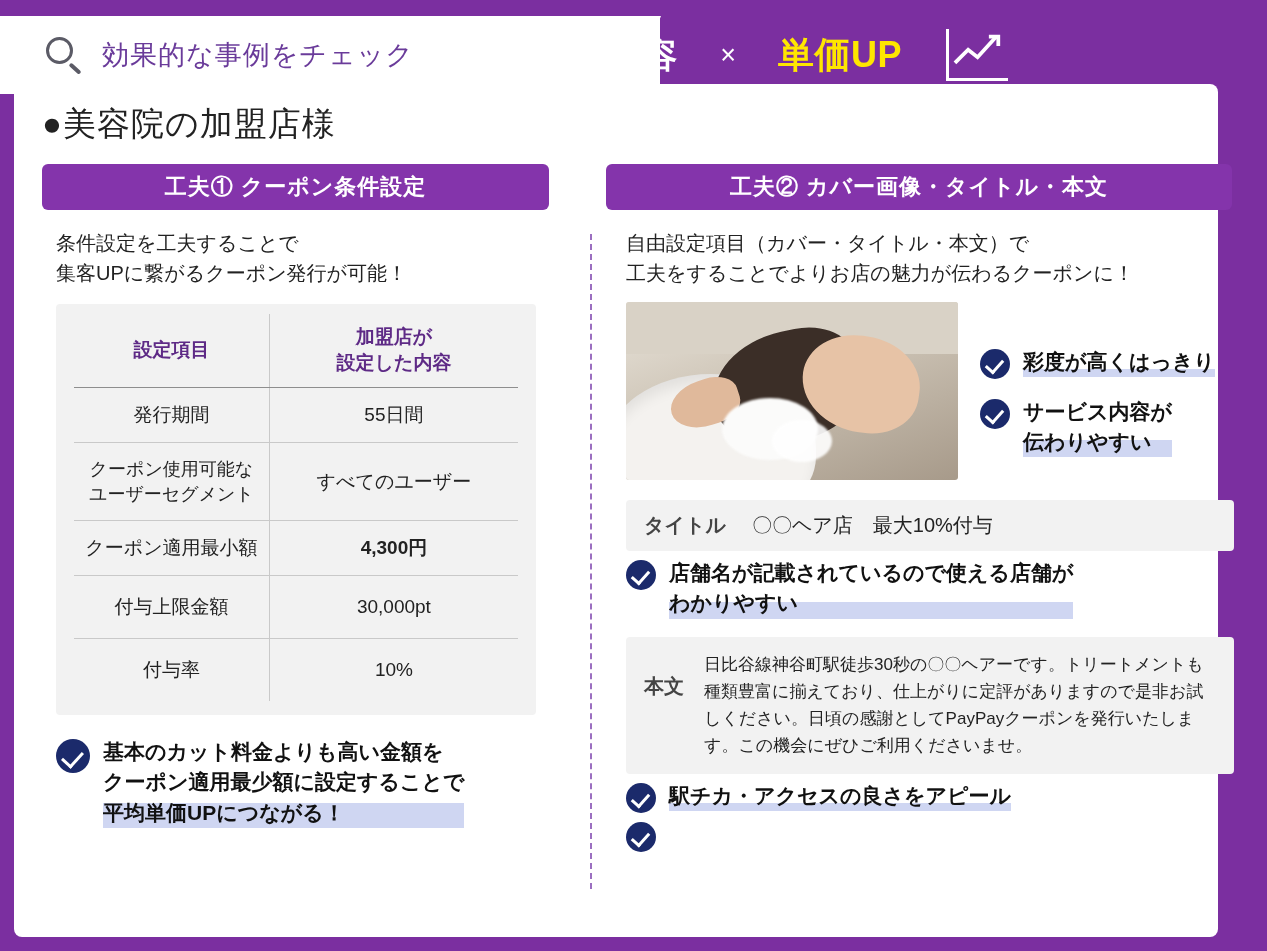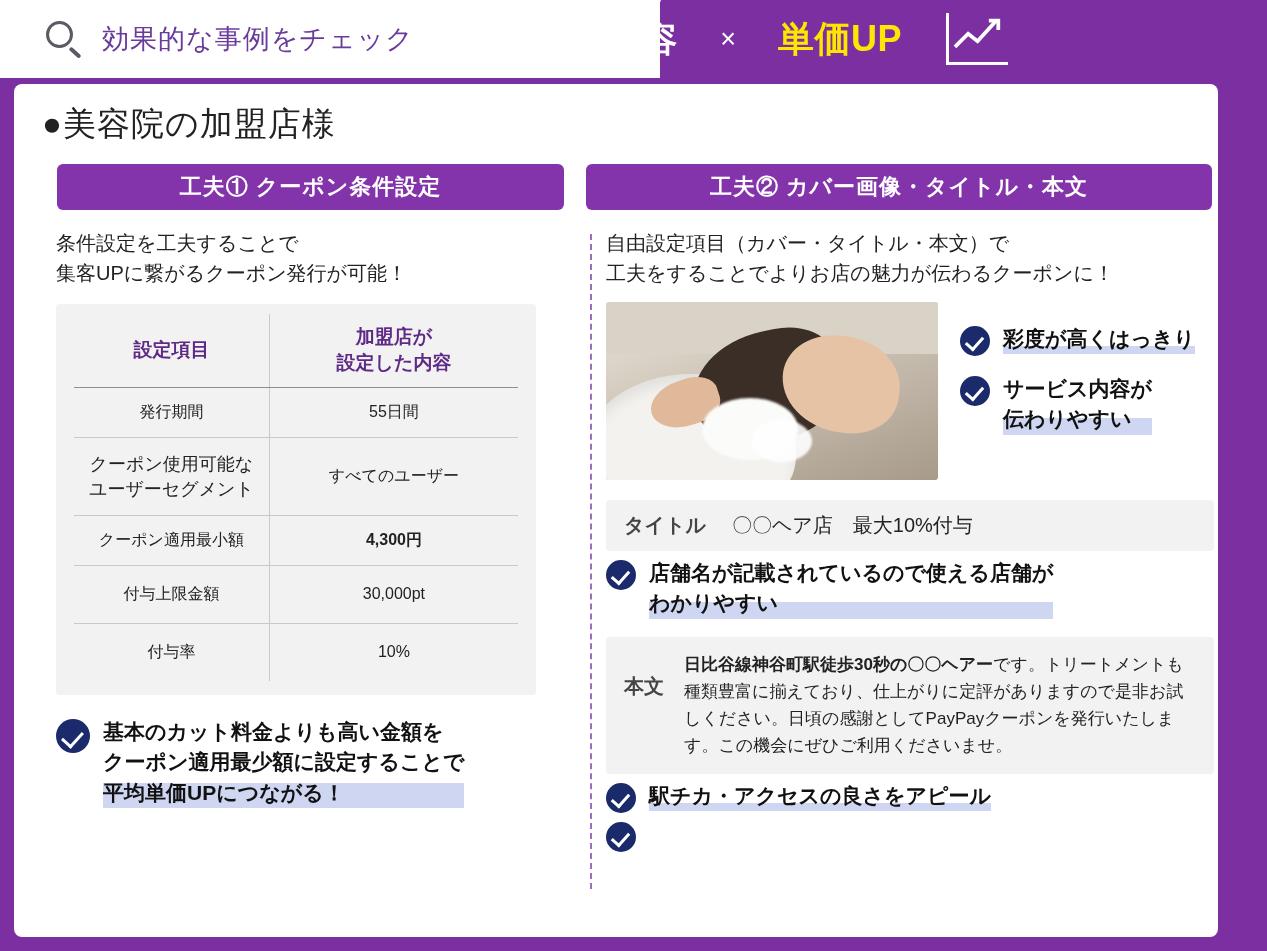--- a/index.html
+++ b/index.html
@@ -12,21 +12,21 @@
     position: relative;
   }
   .page {
     position: absolute;
     inset: 0;
     background: #7b2fa0;
   }
   
   .header {
     position: absolute;
-    top: 0; left: 0;
+    top: 16px; left: 0;
     width: 1038px;
     height: 78px;
   }
   .header-left {
     position: absolute;
     top: 0; left: 0;
     width: 660px;
     height: 78px;
     background: #ffffff;
     display: flex;
@@ -129,21 +129,21 @@
     letter-spacing: 1px;
   }
   
   .col-left {
     position: absolute;
     top: 80px; left: 28px;
     width: 520px;
   }
   .col-right {
     position: absolute;
-    top: 80px; left: 572px;
+    top: 80px; left: 592px;
     width: 628px;
   }
   .divider {
     position: absolute;
     top: 150px; left: 576px;
     width: 0;
     height: 655px;
     border-left: 2px dashed #9b6fc0;
   }
   .sect-head {
@@ -152,21 +152,21 @@
     border-radius: 6px;
     color: #fff;
     font-size: 22px;
     font-weight: bold;
     display: flex;
     align-items: center;
     justify-content: center;
     letter-spacing: 1px;
   }
   .sect-head.wide { width: 626px; }
-  .sect-head.narrow { width: 507px; margin-left: 15px; }
+  .sect-head.narrow { width: 507px; }
   .lead {
     margin-top: 18px;
     font-size: 20px;
     line-height: 1.5;
     color: #222;
     padding-left: 14px;
   }
   .lead.right { padding-left: 20px; }
   
   .tbl-wrap {
@@ -176,21 +176,21 @@
     background: #f2f2f2;
     border-radius: 4px;
     padding: 10px 18px 14px 18px;
   }
   table {
     width: 100%;
     border-collapse: collapse;
   }
   table th, table td {
     text-align: center;
-    font-size: 16px;
+    font-size: 19px;
     color: #222;
     padding: 14px 4px;
     border-bottom: 1px solid #c9c9c9;
   }
   table th {
     color: #5e2a86;
     font-weight: bold;
     font-size: 19px;
     line-height: 1.35;
     padding-top: 10px;
@@ -236,21 +236,21 @@
     font-weight: bold;
     line-height: 1.45;
     color: #111;
   }
   .hl { background: linear-gradient(transparent 72%, #cfd6f2 72%); }
   
   .photo-row {
     margin-top: 14px;
     margin-left: 20px;
     display: flex;
-    align-items: flex-start;
+    align-items: center;
   }
   .photo {
     width: 332px; height: 178px;
     border-radius: 3px;
     flex: none;
     position: relative;
     overflow: hidden;
     background: linear-gradient(160deg, #e8e3da 0%, #cfc6b8 40%, #a79a8a 100%);
   }
   .photo .bowl {
@@ -345,21 +345,21 @@
     margin-right: 20px;
     flex: none;
     padding-top: 22px;
     font-size: 20px;
   }
   .body-text {
     font-size: 17px;
     line-height: 1.6;
     color: #222;
   }
-  .body-text b { font-weight: bold; }
+  .body-text b { font-weight: normal; }
   .rc { margin-left: 20px; }
 </style>
 </head>
 <body>
 
 <div class="page">
 
   <div class="header">
     <div class="header-left">
       <div class="magnifier">

